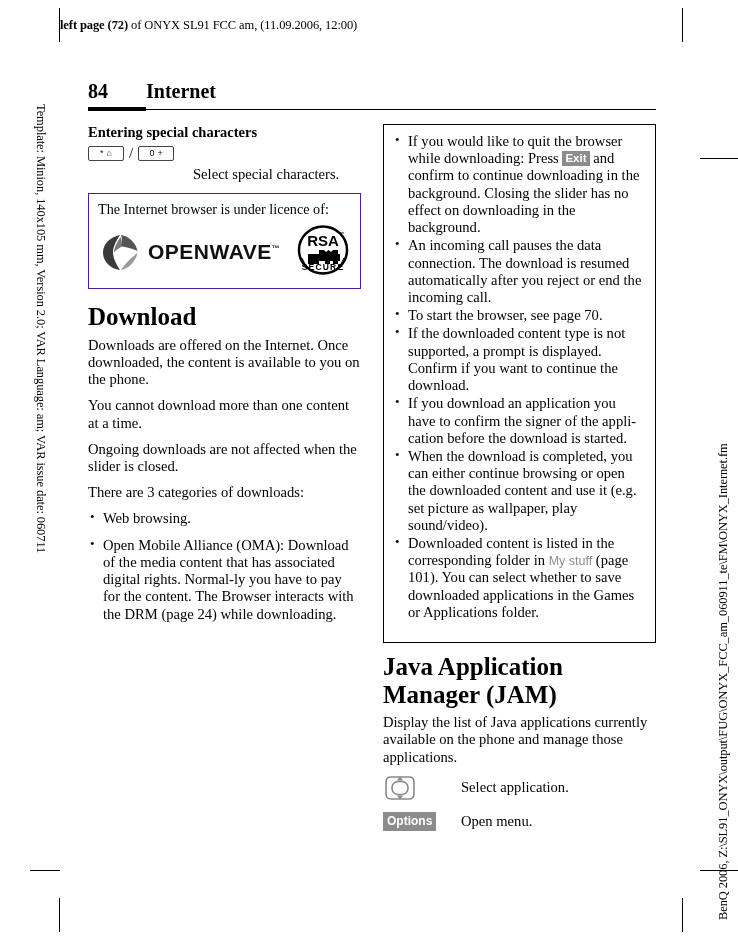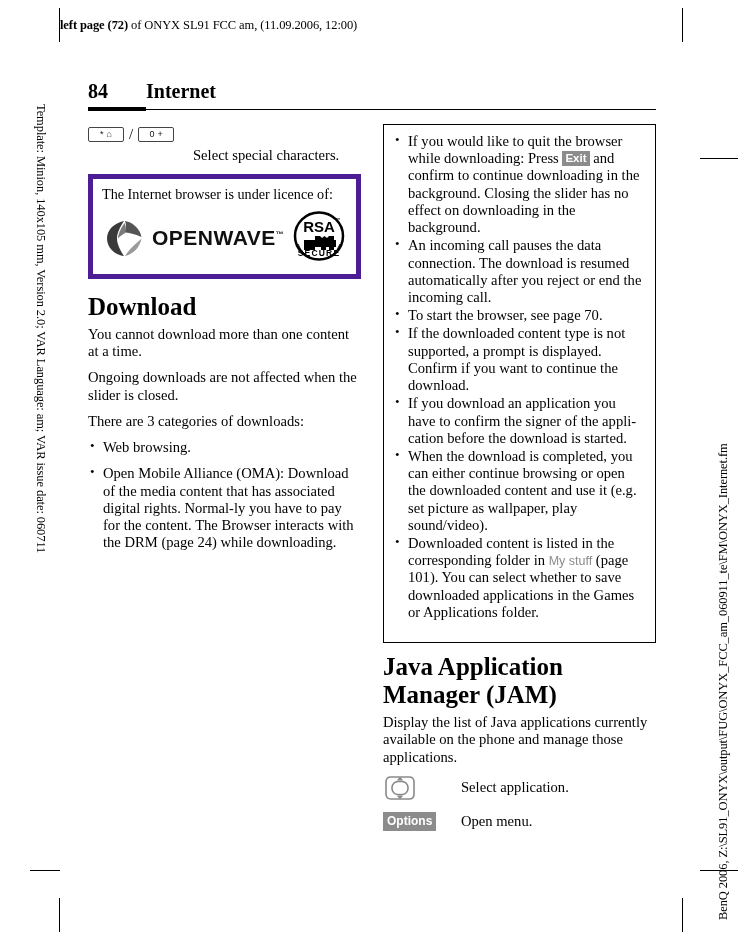--- a/index.html
+++ b/index.html
@@ -171,21 +171,21 @@
     padding: 0 1px;
   }
   .indent-line {
     font-size: 14.6px;
     line-height: 1.18;
     margin: 4px 0 10px 105px;
   }
 
   
   .licence-box {
-    border: 5px solid #4c1d95;
+    border: 1px solid #4c1d95;
     padding: 7px 9px 9px 9px;
     margin: 2px 0 6px 0;
   }
   .licence-text {
     font-size: 14.2px;
     line-height: 1.15;
     margin: 0 0 8px 0;
   }
   .logos {
     display: flex;
@@ -281,20 +281,21 @@
     <span id="rh-page">84</span>
     <span id="rh-title">Internet</span>
   </div>
   <div class="rh-rule"></div>
 </div>
 
 <div id="columns">
 
   <div class="col">
 
+    <h2 class="sec">Entering special characters</h2>
 
     <div class="keyrow">
       <span class="keycap">
         <span>*</span>
         <span>⌂</span>
       </span>
       <span class="slash">/</span>
       <span class="keycap">
         <span>0</span>
         <span>+</span>
@@ -324,20 +325,21 @@
             <path d="M11 29 h11 v-4 h5 l2 2 2.5 -2 2.5 2 2 -2 h5 v4 h2 v7 h-2 v3 h-5 v-3 h-3 v3 h-5 v-3 h-6 v3 h-11 z" fill="#000"></path>
             <path d="M5 33 A 22 22 0 0 0 47 33" fill="none" stroke="#000" stroke-width="1"></path>
             <text x="26" y="45" text-anchor="middle" font-family="Liberation Sans, sans-serif" font-size="8.5" font-weight="bold" fill="#000" letter-spacing="1.2">SECURE</text>
           </svg>
         </div>
       </div>
     </div>
 
     <h1 class="chap">Download</h1>
 
+    <p class="body">Downloads are offered on the Internet. Once downloaded, the content is available to you on the phone.</p>
     <p class="body">You cannot download more than one content at a time.</p>
     <p class="body">Ongoing downloads are not affected when the slider is closed.</p>
     <p class="body">There are 3 categories of downloads:</p>
 
     <ul class="bul">
       <li>Web browsing.</li>
       <li>Open Mobile Alliance (OMA): Download of the media content that has associated digital rights. Normal-ly you have to pay for the content. The Browser interacts with the DRM (page 24) while downloading.</li>
     </ul>
   </div>
 

